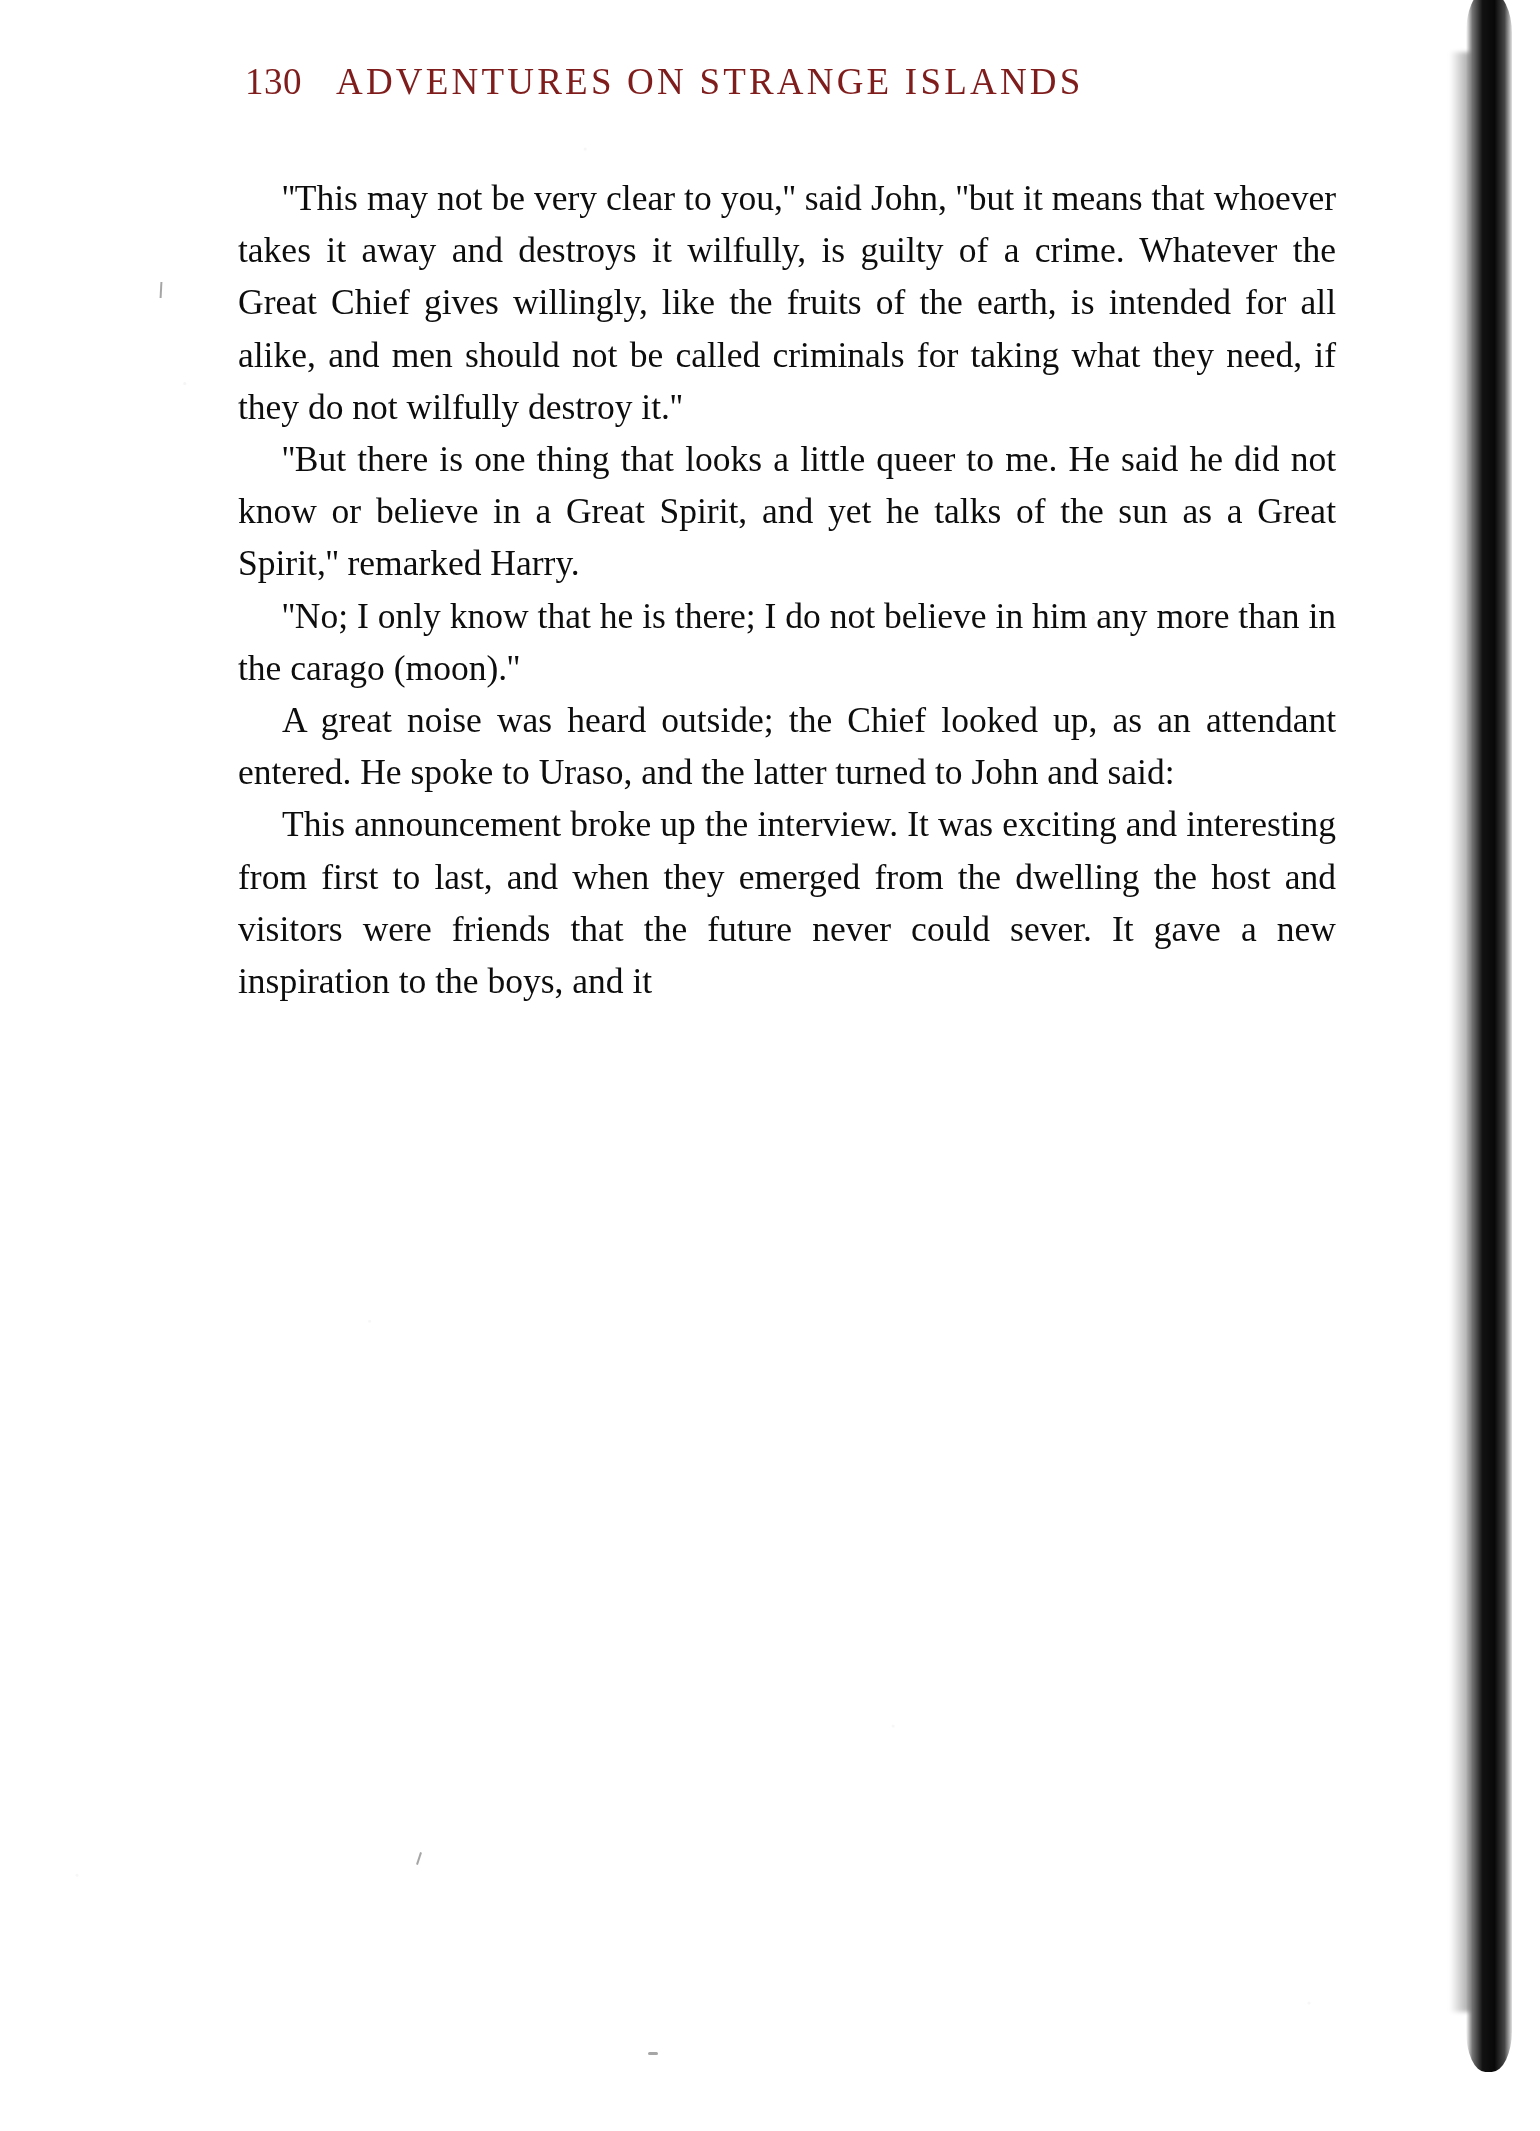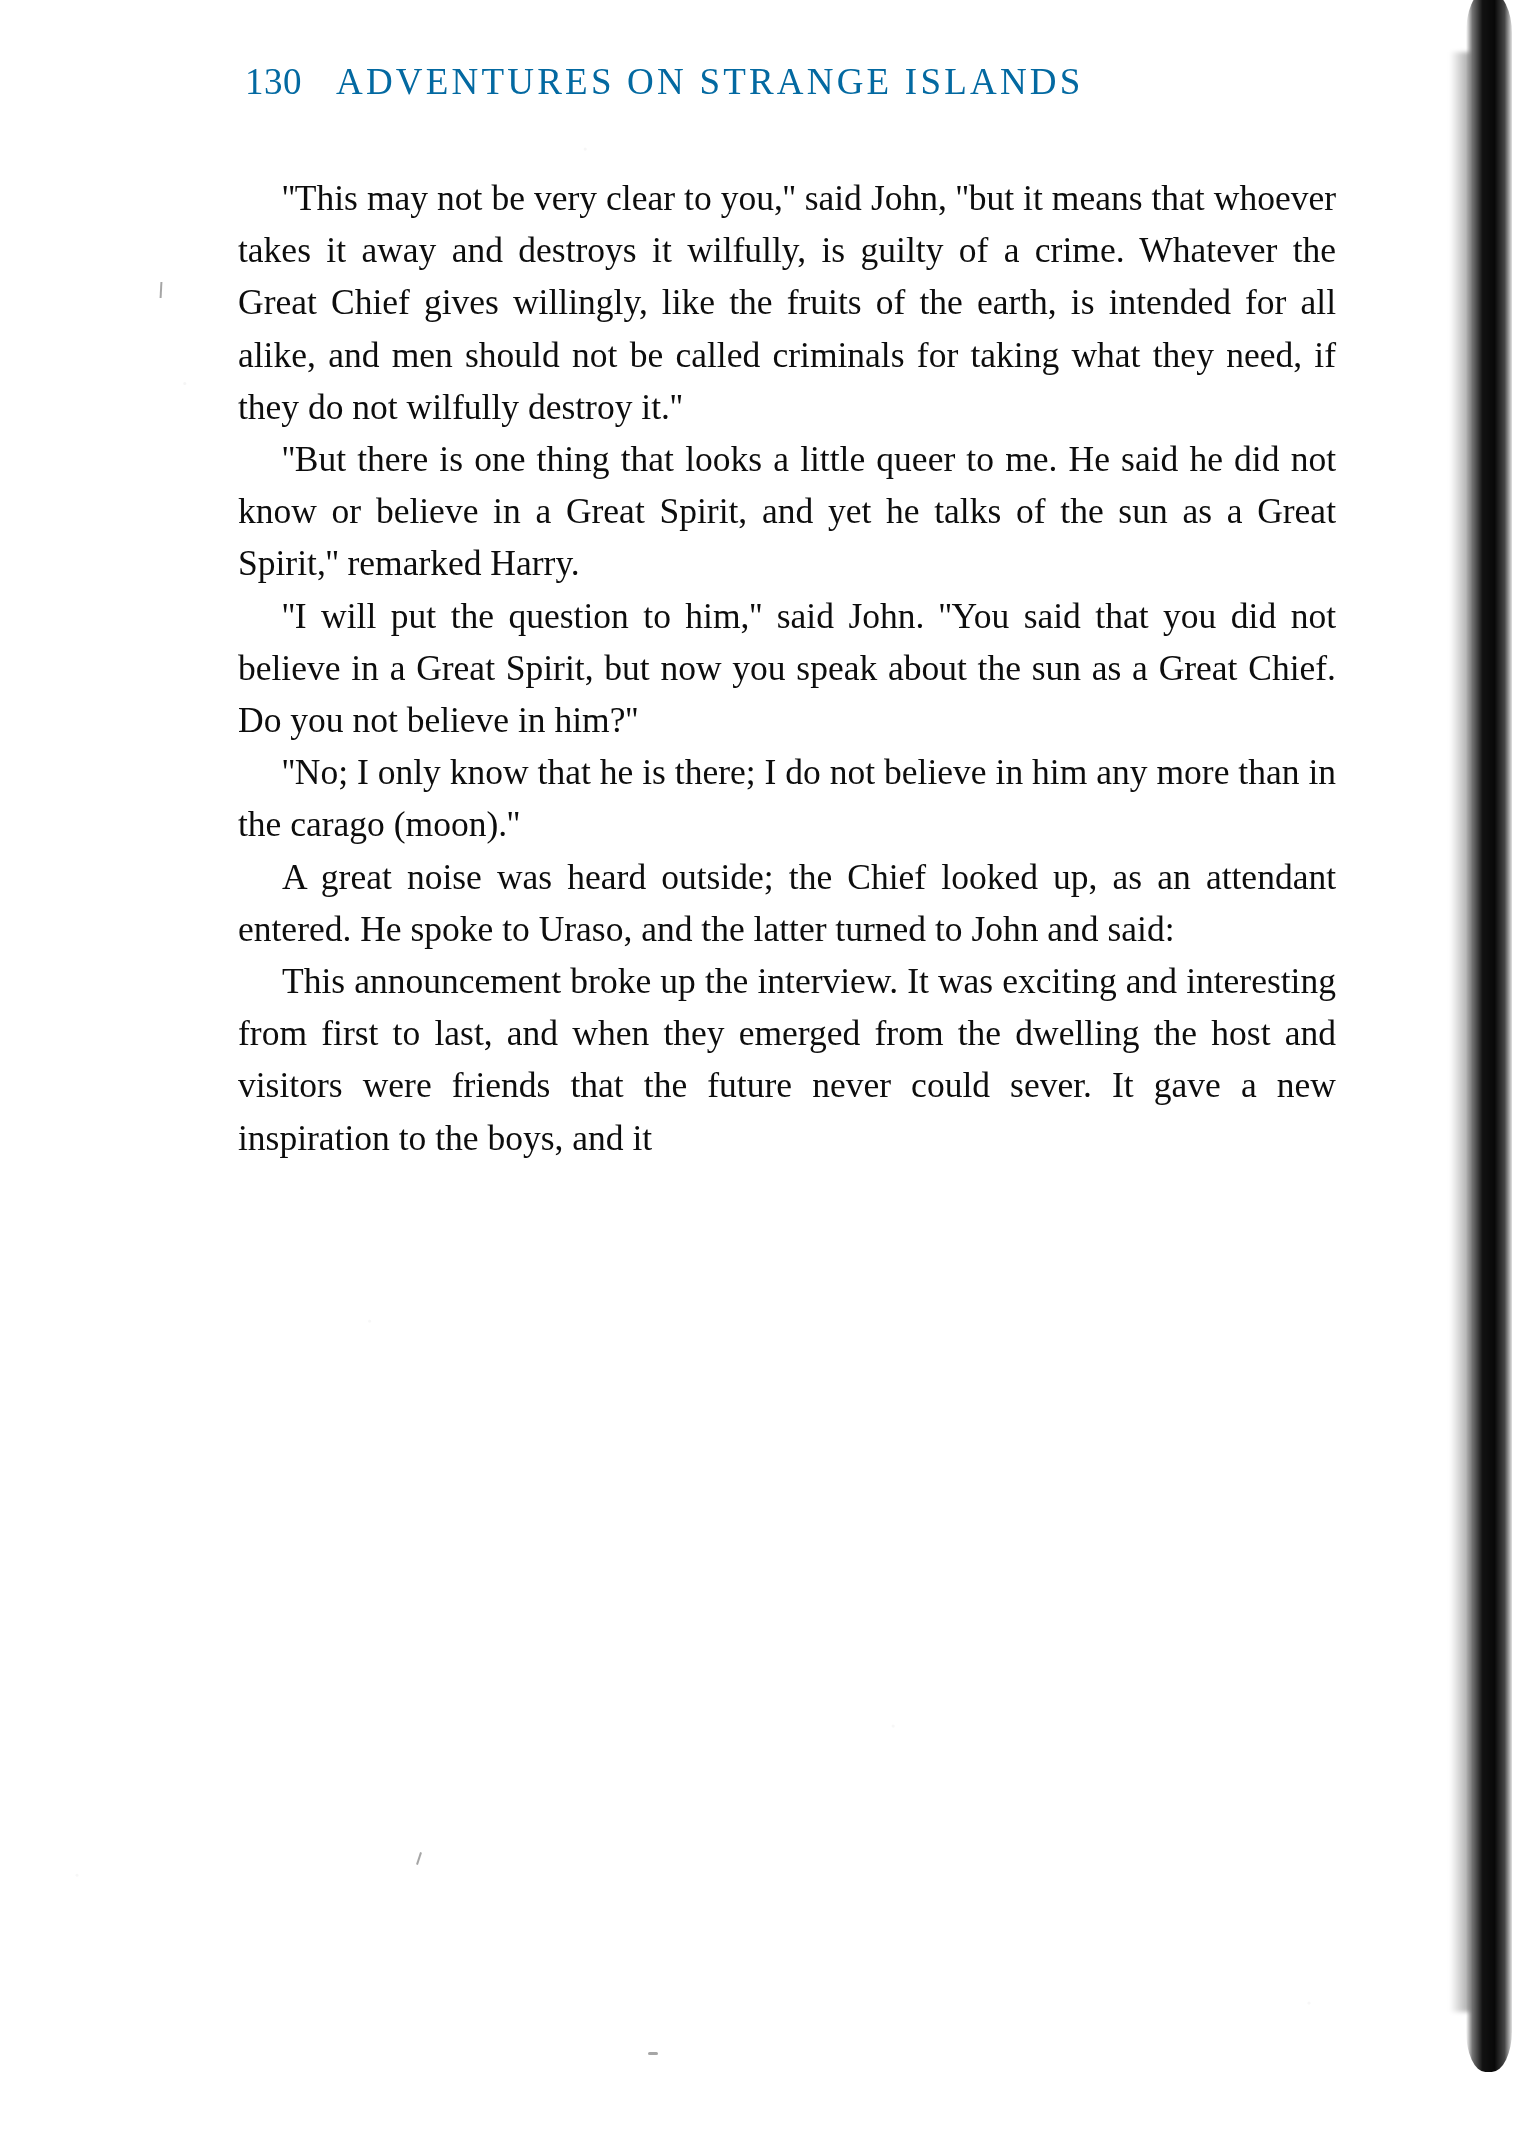--- a/index.html
+++ b/index.html
@@ -66,21 +66,21 @@
     height: 2131px;
   }
 
   .header {
     position: absolute;
     left: 245px;
     top: 60px;
     width: 1085px;
     display: flex;
     align-items: center;
-    color: #0369a1;
+    color: #7f1d1d;
   }
   .folio {
     font-size: 37px;
     letter-spacing: 0.5px;
     margin-right: 34px;
   }
   .running-head {
     font-size: 37px;
     letter-spacing: 3.2px;
     white-space: nowrap;
@@ -123,21 +123,20 @@
 <div class="page">
 
   <div class="header">
     <span class="folio">130</span>
     <span class="running-head">ADVENTURES ON STRANGE ISLANDS</span>
   </div>
 
   <div class="body-text">
     <p>''This may not be very clear to you,'' said John, ''but it means that whoever takes it away and destroys it wilfully, is guilty of a crime. Whatever the Great Chief gives willingly, like the fruits of the earth, is intended for all alike, and men should not be called criminals for taking what they need, if they do not wilfully destroy it.''</p>
     <p>''But there is one thing that looks a little queer to me. He said he did not know or believe in a Great Spirit, and yet he talks of the sun as a Great Spirit,'' remarked Harry.</p>
-    <p>''I will put the question to him,'' said John. ''You said that you did not believe in a Great Spirit, but now you speak about the sun as a Great Chief. Do you not believe in him?''</p>
     <p>''No; I only know that he is there; I do not believe in him any more than in the carago (moon).''</p>
     <p>A great noise was heard outside; the Chief looked up, as an attendant entered. He spoke to Uraso, and the latter turned to John and said:</p>
     <p>This announcement broke up the interview. It was exciting and interesting from first to last, and when they emerged from the dwelling the host and visitors were friends that the future never could sever. It gave a new inspiration to the boys, and it</p>
   </div>
 
   <div class="mark m1"></div>
   <div class="mark m2"></div>
   <div class="mark m3"></div>
 
   <div class="binding-edge"></div>

